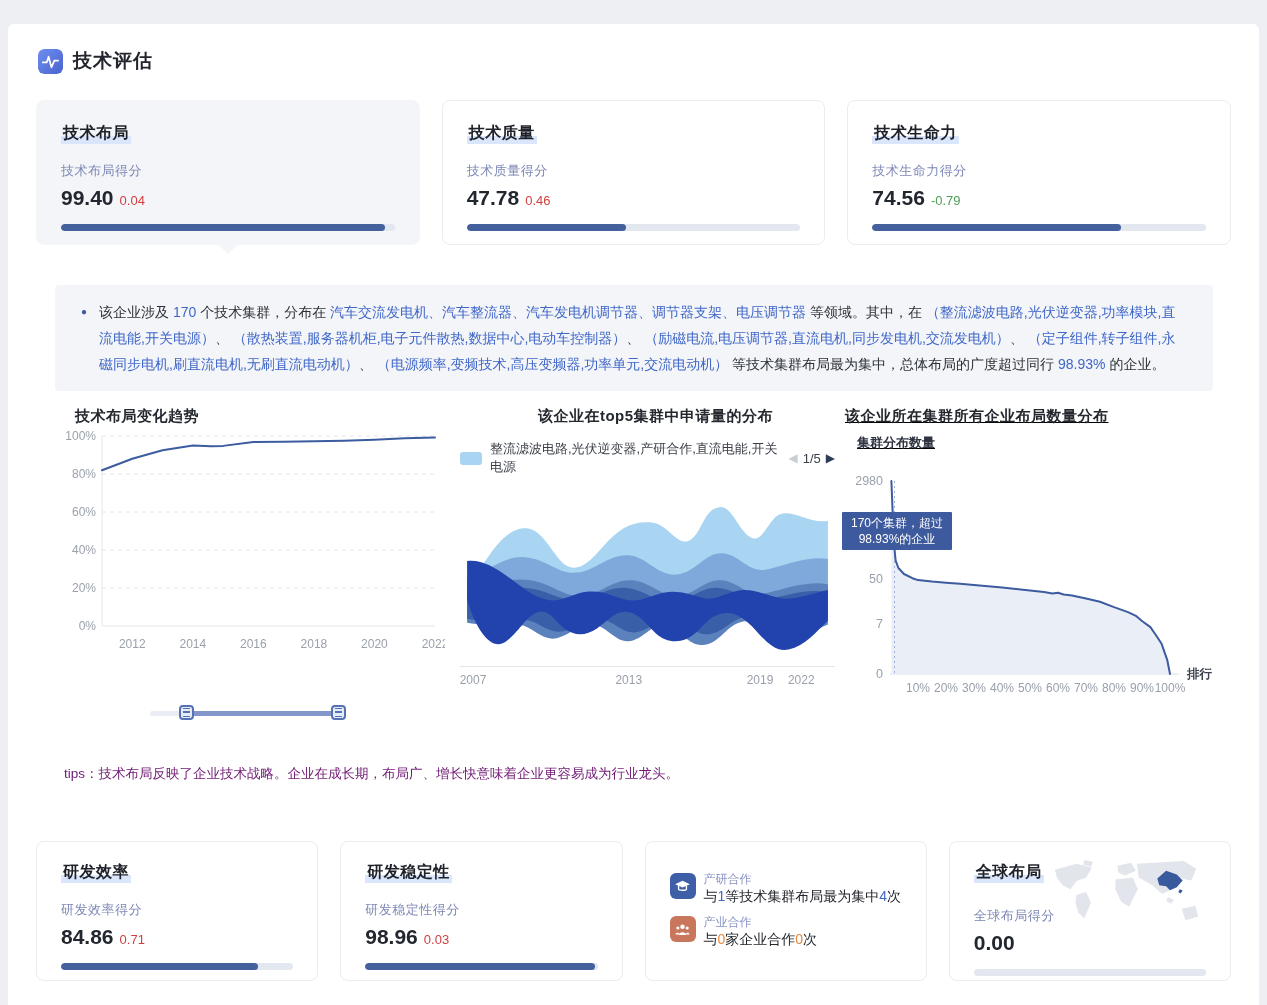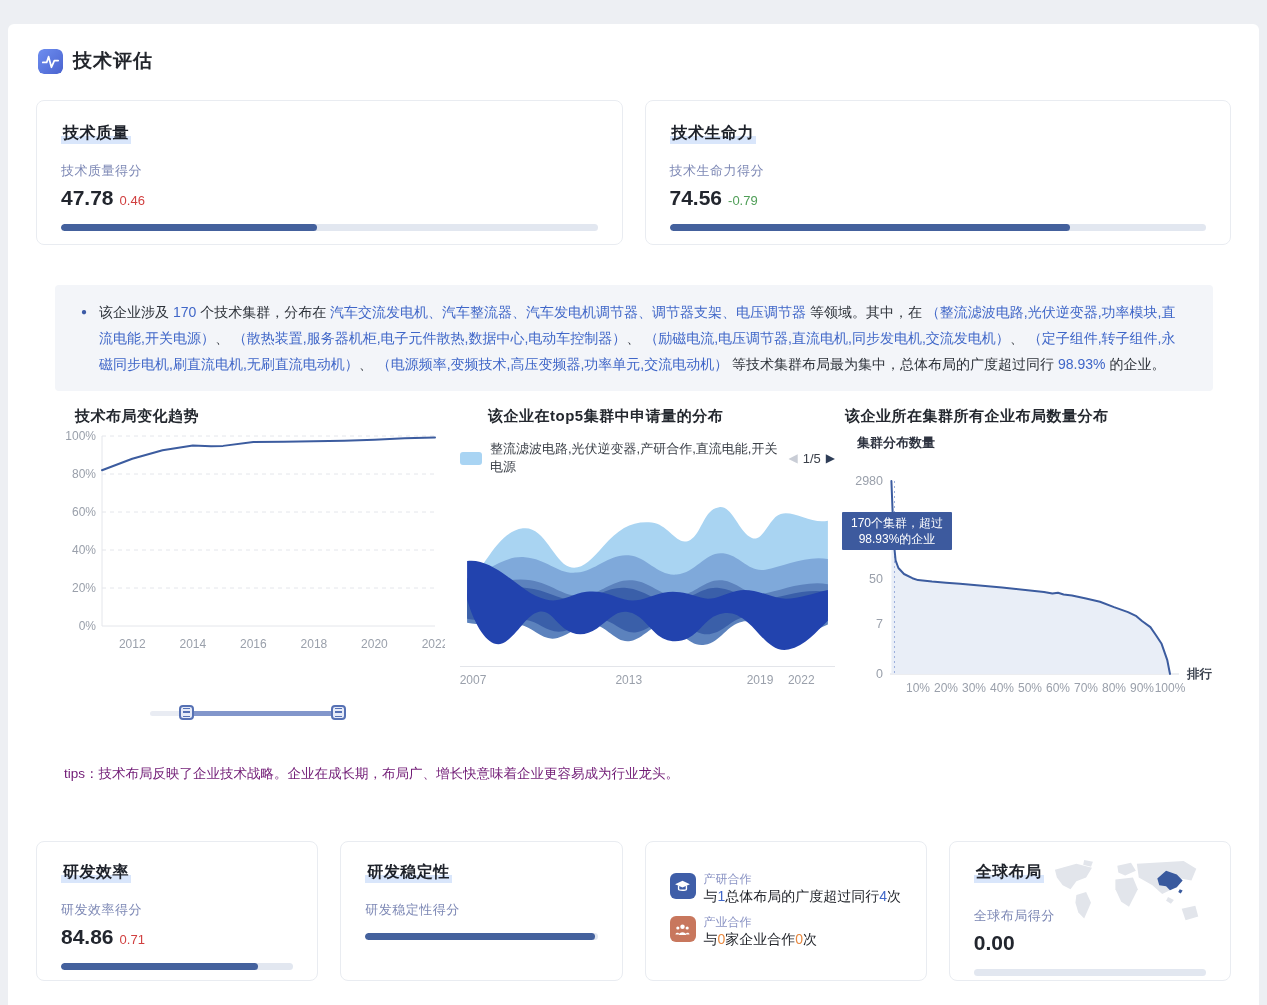--- a/index.html
+++ b/index.html
@@ -26,24 +26,24 @@
   .bar-fill{height:100%;border-radius:4px;background:#44619d;width:0;}
   
   .summary{margin:40px 46px 0 47px;background:#f3f5f9;border-radius:4px;padding:14px 26px;display:flex;font-size:14px;line-height:26px;color:#2c3138;}
   .summary .bullet{color:#3b5aa6;font-size:10px;width:18px;flex:0 0 auto;line-height:26px;}
   .seg-b{color:#3f66c8;}
   .seg-o{color:#e8883f;}
   
   .charts{display:flex;margin:16px 0 0 52px;}
   .col-trend{width:385px;}
   .col-stream{width:375px;margin-left:15px;}
-  .col-rank{width:395px;margin-left:10px;}
+  .col-rank{width:395px;margin-left:10px;text-decoration:underline;}
   .chart-title{font-size:15px;font-weight:bold;color:#24282f;letter-spacing:0.5px;}
   .col-trend .chart-title{margin-left:15px;}
-  .col-stream .chart-title{margin-left:28px;}
+  .col-stream .chart-title{margin-left:16px;text-align:center;}
   svg text{font-family:"Liberation Sans","DejaVu Sans",sans-serif;}
   
   .slider{position:relative;margin:40px 0 0 90px;width:196px;height:16px;}
   .slider-track{position:absolute;left:0;right:0;top:6px;height:5px;border-radius:3px;background:#e9ecf3;}
   .slider-fill{position:absolute;top:6px;height:5px;background:#8296cb;border-radius:3px;}
   .slider-handle{position:absolute;top:0;width:15px;height:15px;box-sizing:border-box;background:#e6ebf8;border:2px solid #5671b4;border-radius:4px;display:flex;align-items:center;justify-content:center;}
   .slider-handle i{display:block;width:7px;height:7px;border-top:1.5px solid #5671b4;border-bottom:1.5px solid #5671b4;background:linear-gradient(to bottom,transparent 2.5px,#5671b4 2.5px,#5671b4 4px,transparent 4px);}
   
   .legend-row{display:flex;align-items:center;margin-top:14px;font-size:13px;color:#3a3f47;}
   .legend-swatch{width:22px;height:13px;border-radius:3px;background:#a9d4f3;margin-right:8px;flex:0 0 auto;}
@@ -87,20 +87,31 @@
             <stop offset="1" stop-color="#4a63cf"></stop>
       </linearGradient>
         </defs>
       <rect x="0" y="0" width="26" height="26" rx="6" fill="url(#hg)"></rect>
       <polyline points="5,14 9,14 11,8 14,19 17,12 21,12" fill="none" stroke="#ffffff" stroke-width="1.8" stroke-linecap="round" stroke-linejoin="round"></polyline>
     </svg>
     <div class="hdr-title">技术评估</div>
   </div>
 
   <div class="cards">
+    <div class="card selected">
+      <span class="card-title">技术布局</span>
+      <div class="score-label">技术布局得分</div>
+      <div class="score-row">
+        <span class="score">99.40</span>
+        <span class="delta up">0.04</span>
+      </div>
+      <div class="bar">
+          <div class="bar-fill" style="width: 97%;"></div>
+        </div>
+    </div>
     <div class="card">
       <span class="card-title">技术质量</span>
       <div class="score-label">技术质量得分</div>
       <div class="score-row">
         <span class="score">47.78</span>
         <span class="delta up">0.46</span>
       </div>
       <div class="bar">
           <div class="bar-fill" style="width: 47.8%;"></div>
         </div>
@@ -234,36 +245,40 @@
         <span class="delta up">0.71</span>
       </div>
       <div class="bar">
           <div class="bar-fill" style="width: 84.9%;"></div>
         </div>
     </div>
 
     <div class="card short">
       <span class="card-title">研发稳定性</span>
       <div class="score-label">研发稳定性得分</div>
+      <div class="score-row">
+        <span class="score">98.96</span>
+        <span class="delta up">0.03</span>
+      </div>
       <div class="bar">
           <div class="bar-fill" style="width: 99%;"></div>
         </div>
     </div>
 
     <div class="card short">
       <div class="coop-row">
         <span class="coop-icon edu">
           <svg width="17" height="17" viewBox="0 0 16 16">
             <path d="M8,2.6 L15,5.8 L8,9 L1,5.8 Z" fill="#ffffff"></path>
             <path d="M4.3,7.8 V10.6 C4.3,11.9 11.7,11.9 11.7,10.6 V7.8" fill="none" stroke="#ffffff" stroke-width="1.3" stroke-linecap="round"></path>
           </svg>
         </span>
         <div>
           <div class="coop-label">产研合作</div>
-          <div class="coop-text"><span>与</span><span class="seg-b">1</span><span>总体布局的广度超过同行</span><span class="seg-b">4</span><span>次</span></div>
+          <div class="coop-text"><span>与</span><span class="seg-b">1</span><span>等技术集群布局最为集中</span><span class="seg-b">4</span><span>次</span></div>
         </div>
       </div>
       <div class="coop-row">
         <span class="coop-icon biz">
           <svg width="17" height="17" viewBox="0 0 16 16">
             <circle cx="3.6" cy="6.6" r="1.5" fill="#ffffff"></circle>
             <circle cx="12.4" cy="6.6" r="1.5" fill="#ffffff"></circle>
             <circle cx="8" cy="5.4" r="2.1" fill="#ffffff"></circle>
             <path d="M1.4,12.6 C1.4,10.4 5,10.4 5,12.6 Z" fill="#ffffff"></path>
             <path d="M11,12.6 C11,10.4 14.6,10.4 14.6,12.6 Z" fill="#ffffff"></path>

